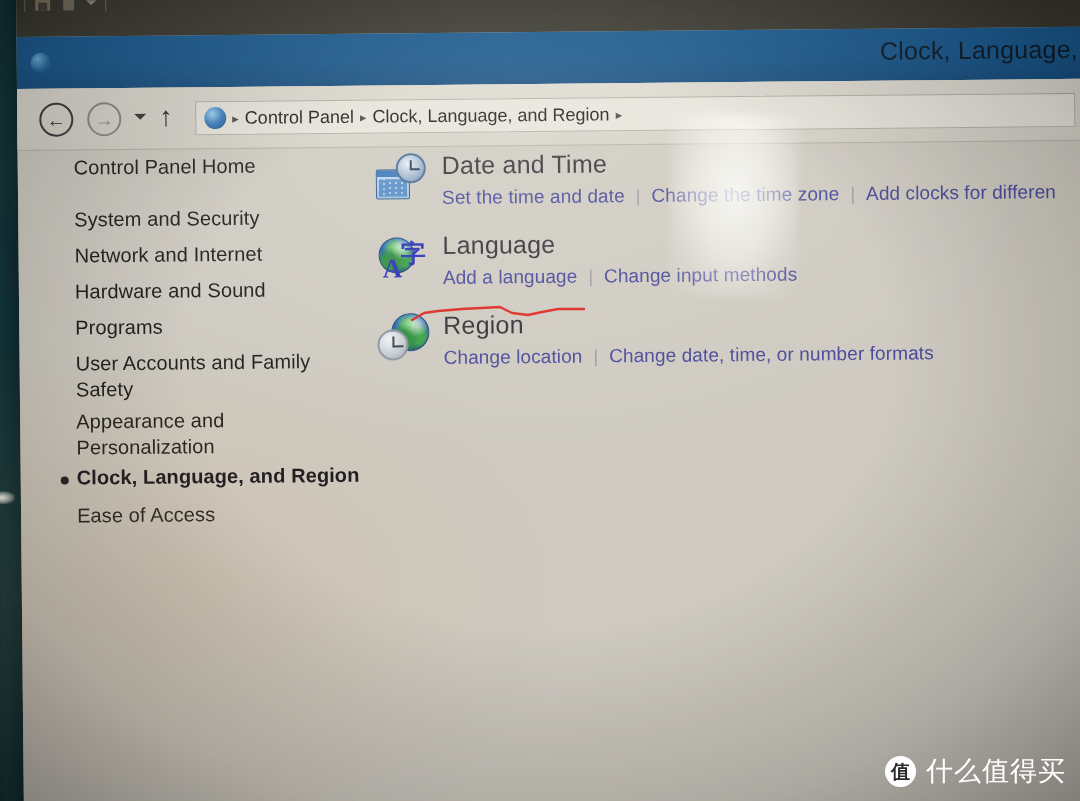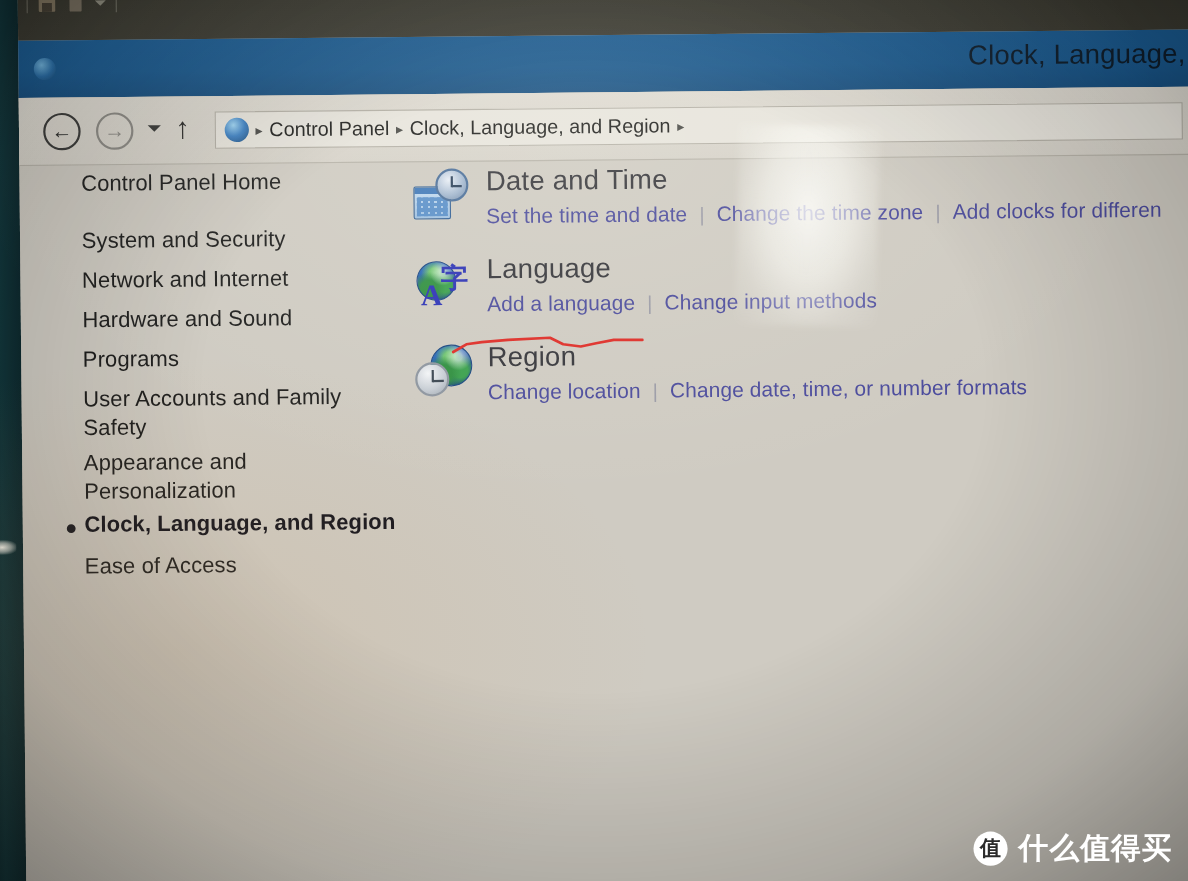--- a/index.html
+++ b/index.html
@@ -376,21 +376,21 @@
     background: #ffffff;
     color: #2b2b2b;
     display: flex; align-items: center; justify-content: center;
     font-size: 19px; line-height: 1;
     font-weight: bold;
   }
   #wm-text {
     font-size: 27px;
     color: #ffffff;
     letter-spacing: 1px;
-    font-weight: bold;
+    font-weight: normal;
   }
 </style>
 </head>
 <body>
 
 <div id="photo">
   <div id="screen">
 
     <div id="left-bezel">
       <div id="bezel-glint"></div>

